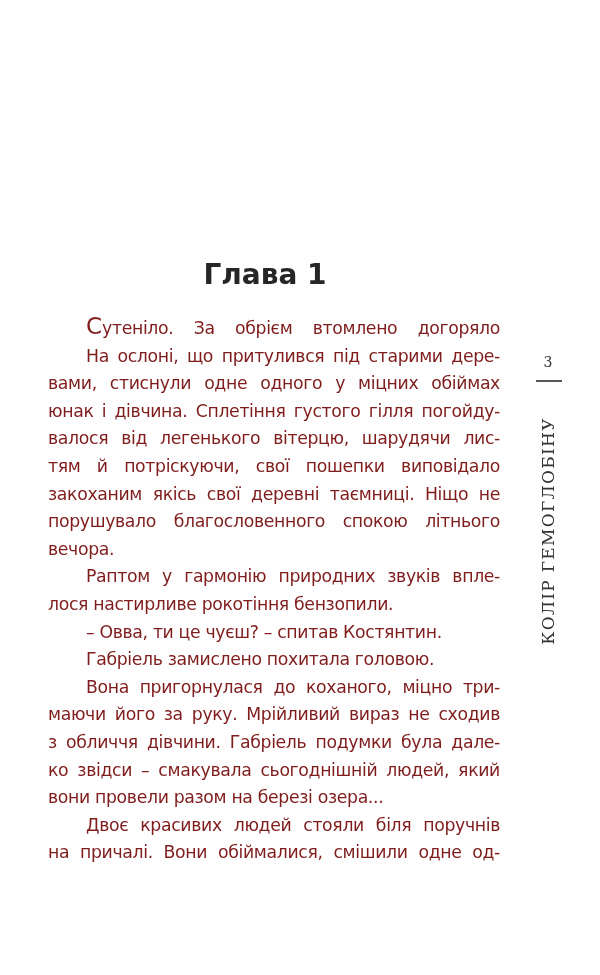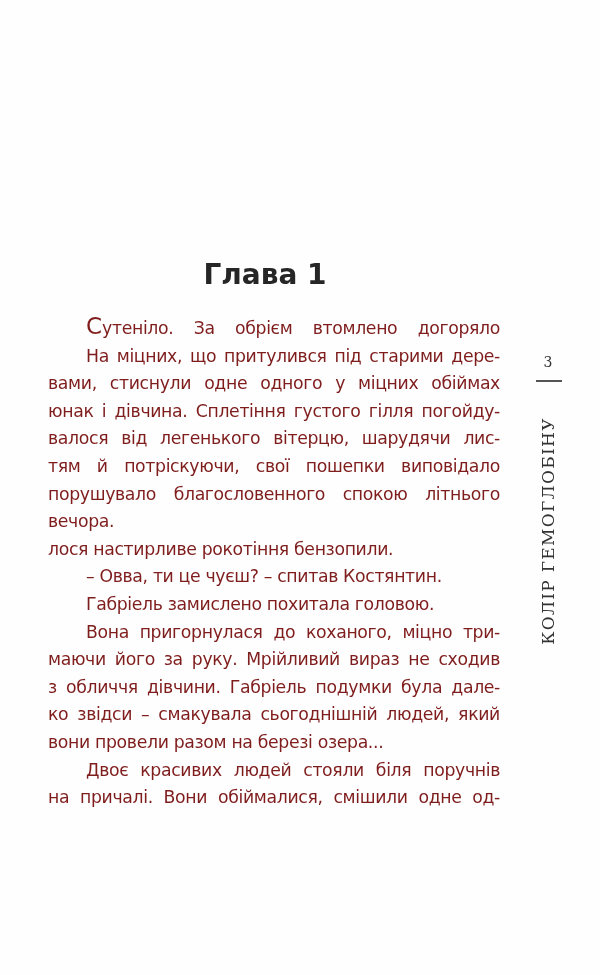--- a/index.html
+++ b/index.html
@@ -109,27 +109,29 @@
   </style>
 </head>
 <body>
 
 <div class="page">
 
   <div class="chapter-title">Глава 1</div>
 
   <div class="body-text">
     <span class="line indent"><span class="drop-initial">С</span><span>утеніло. За обрієм втомлено догоряло</span></span>
-    <span class="line indent">На міцних, що притулився під старими дере-</span>
+    <span class="line indent">На ослоні, що притулився під старими дере-</span>
     <span class="line">вами, стиснули одне одного у міцних обіймах</span>
     <span class="line">юнак і дівчина. Сплетіння густого гілля погойду-</span>
     <span class="line">валося від легенького вітерцю, шарудячи лис-</span>
     <span class="line">тям й потріскуючи, свої пошепки виповідало</span>
+    <span class="line">закоханим якісь свої деревні таємниці. Ніщо не</span>
     <span class="line">порушувало благословенного спокою літнього</span>
     <span class="line last">вечора.</span>
+    <span class="line indent">Раптом у гармонію природних звуків впле-</span>
     <span class="line last">лося настирливе рокотіння бензопили.</span>
     <span class="line indent last">– Овва, ти це чуєш? – спитав Костянтин.</span>
     <span class="line indent last">Габріель замислено похитала головою.</span>
     <span class="line indent">Вона пригорнулася до коханого, міцно три-</span>
     <span class="line">маючи його за руку. Мрійливий вираз не сходив</span>
     <span class="line">з обличчя дівчини. Габріель подумки була дале-</span>
     <span class="line">ко звідси – смакувала сьогоднішній людей, який</span>
     <span class="line last">вони провели разом на березі озера...</span>
     <span class="line indent">Двоє красивих людей стояли біля поручнів</span>
     <span class="line">на причалі. Вони обіймалися, смішили одне од-</span>

